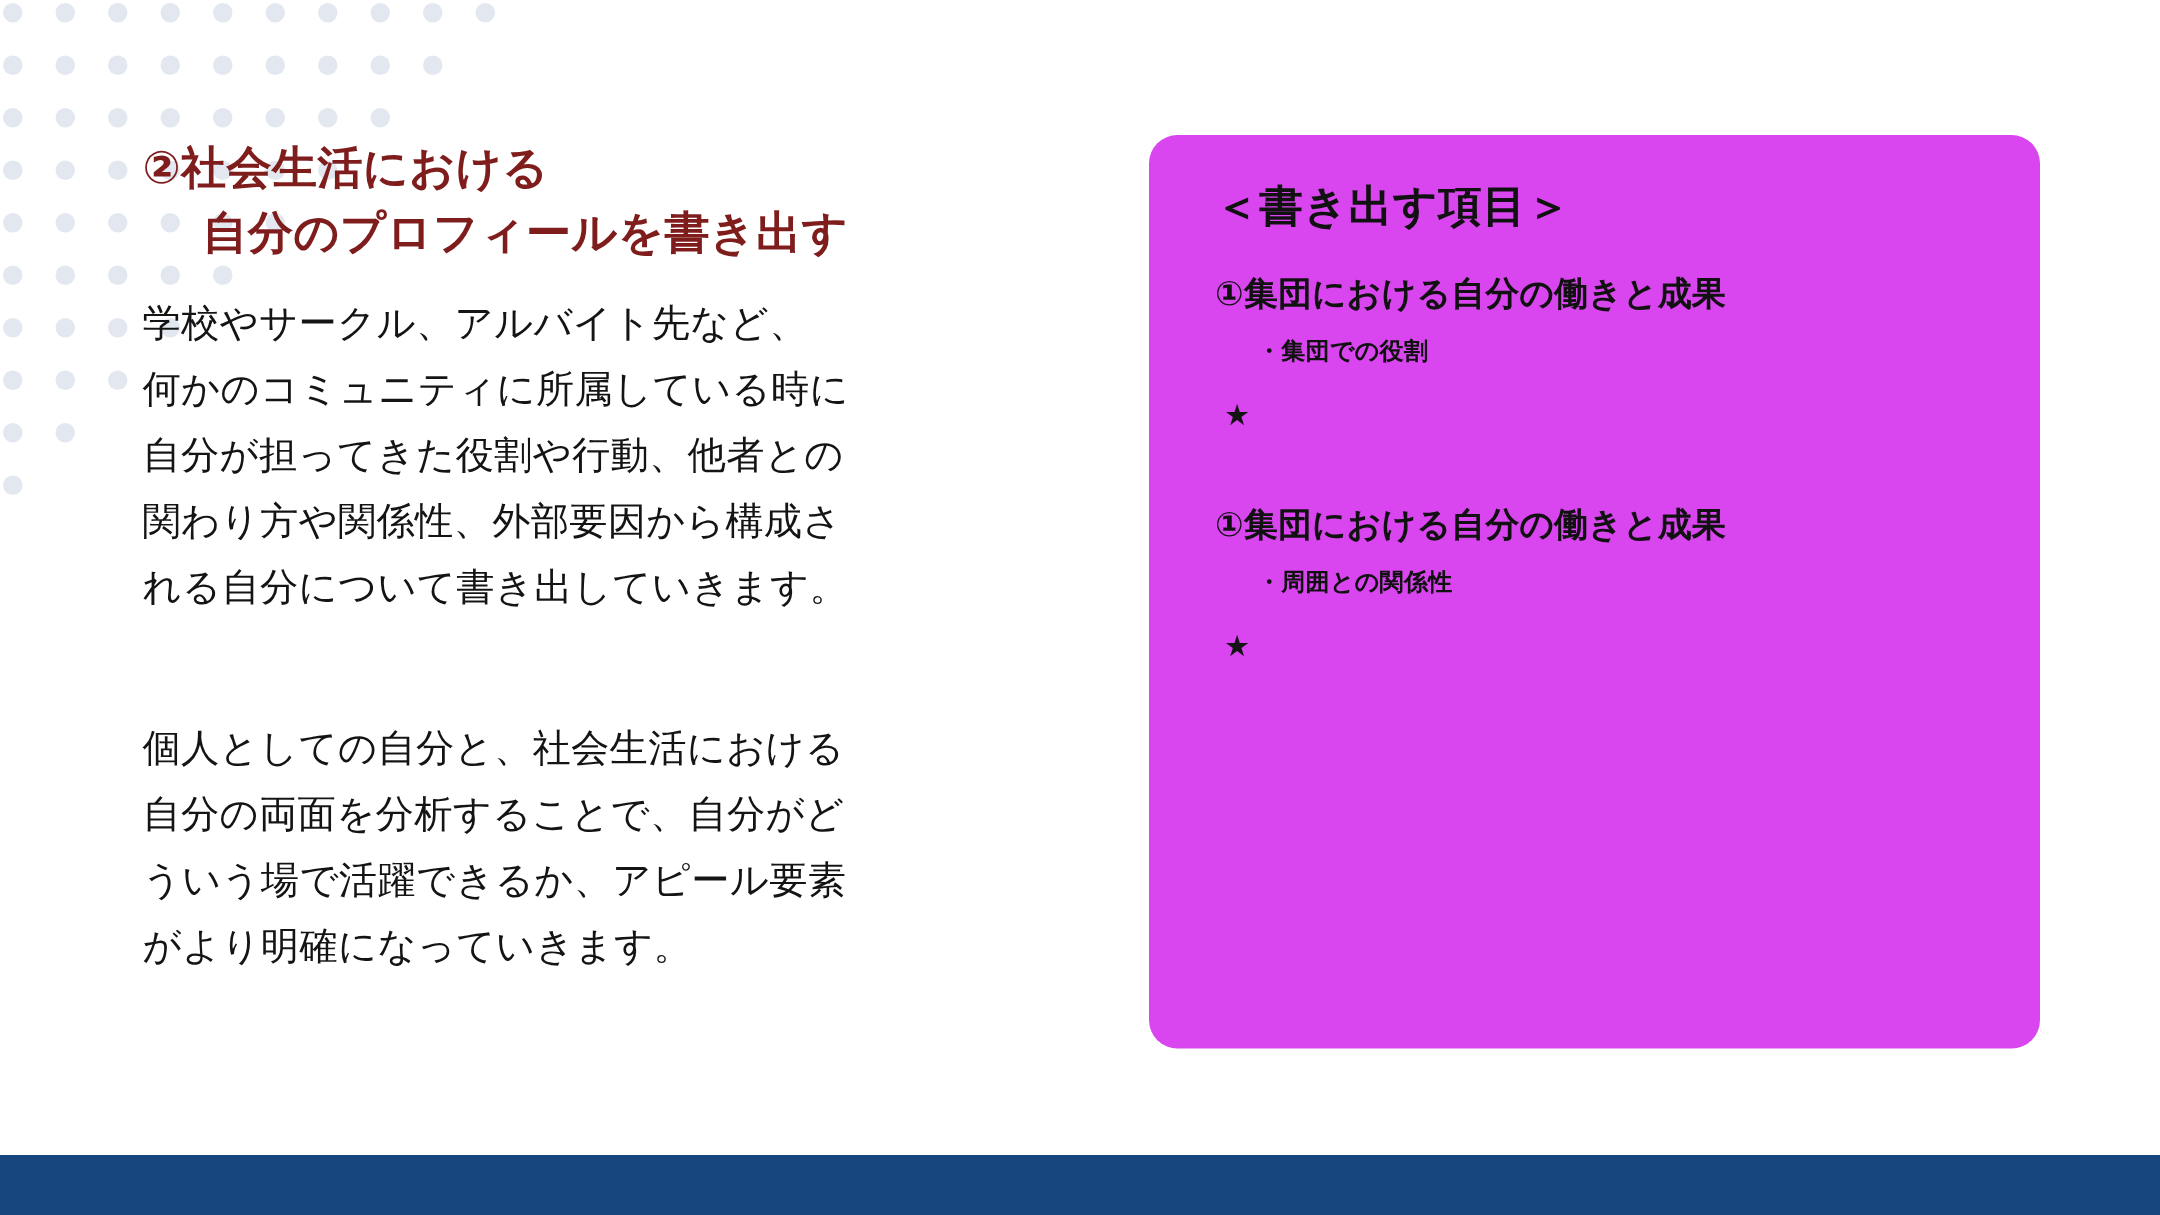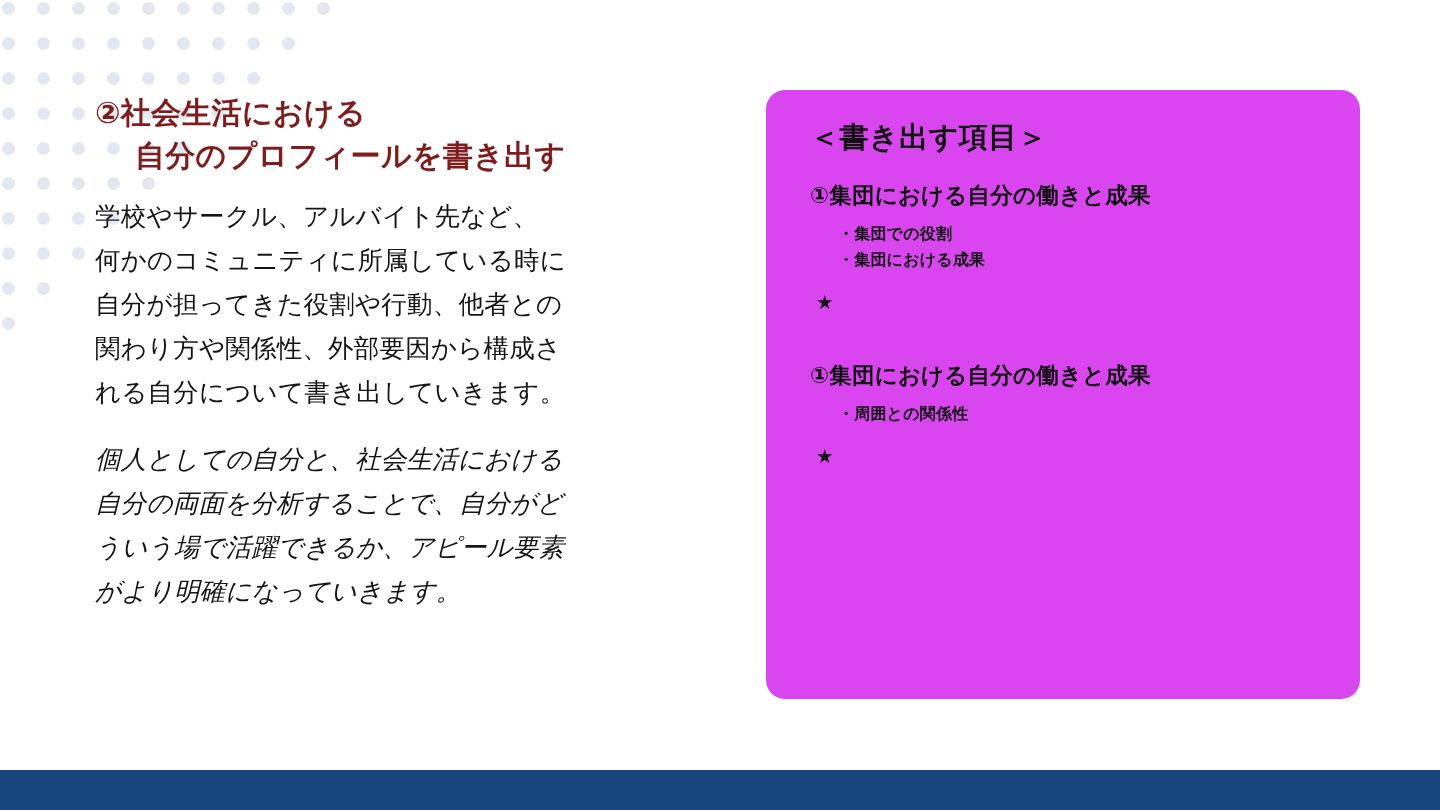--- a/index.html
+++ b/index.html
@@ -57,22 +57,21 @@
   }
   .body-paragraph {
     font-size: 25.5px;
     line-height: 1.72;
     color: #141414;
     margin: 0;
     letter-spacing: 0.2px;
     white-space: pre-line;
   }
   #body-paragraph-2 {
-    margin-top: 24px;
-    font-style: italic;
+    margin-top: 64px;
   }
 
   
   #items-card {
     position: absolute;
     left: 766px;
     top: 90px;
     width: 594px;
     height: 609px;
     background: #e8e9ed;
@@ -214,21 +213,20 @@
 がより明確になっていきます。</p>
 </div>
 
 <div id="items-card" style="background: #d946ef;">
   <div id="card-title">＜書き出す項目＞</div>
 
   <div class="card-section" id="card-section-1">
     <div class="section-heading">①集団における自分の働きと成果</div>
     <ul class="bullet-list">
       <li>・集団での役割</li>
-      <li>・集団における成果</li>
     </ul>
     <div class="note">
       <span class="note-marker">★</span>
     </div>
   </div>
 
   <div class="card-section" id="card-section-2">
     <div class="section-heading">①集団における自分の働きと成果</div>
     <ul class="bullet-list">
       <li>・周囲との関係性</li>

